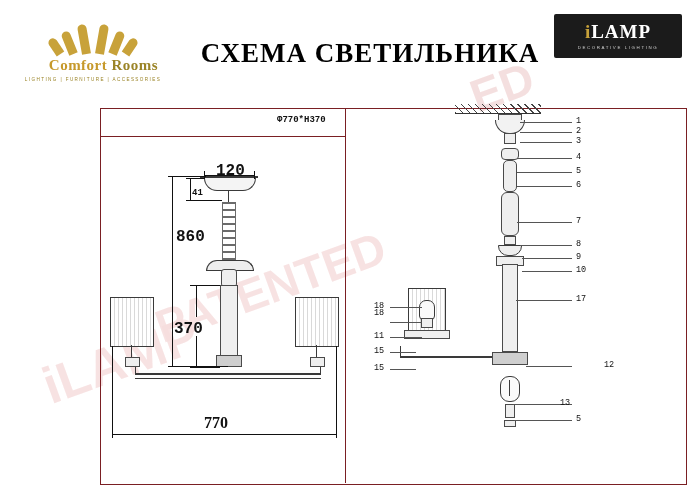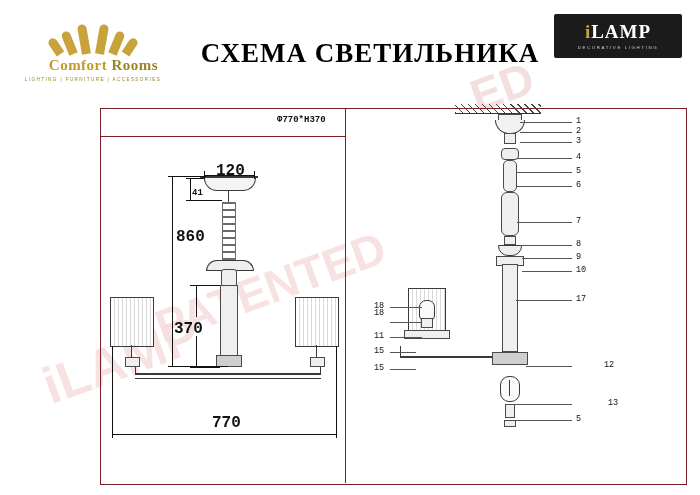--- a/index.html
+++ b/index.html
@@ -129,21 +129,21 @@
   <div class="ln vl" style="left:172px;top:246px;height:120px;background:#111;"></div>
   <div class="ln hl" style="left:168px;top:176px;width:38px;background:#111;"></div>
   <div class="ln hl" style="left:168px;top:366px;width:60px;background:#111;"></div>
 
   <div class="dim" style="left:174px;top:320px;text-align:center;">370</div>
   <div class="ln vl" style="left:196px;top:285px;height:32px;background:#111;"></div>
   <div class="ln vl" style="left:196px;top:336px;height:31px;background:#111;"></div>
   <div class="ln hl" style="left:190px;top:285px;width:30px;background:#111;"></div>
   <div class="ln hl" style="left:190px;top:367px;width:30px;background:#111;"></div>
 
-  <div class="dim" style="left:212px;top:414px;">770</div>
+  <div class="dim" style="left:204px;top:414px;font-family:Liberation Serif, serif;">770</div>
   <div class="ln hl" style="left:112px;top:434px;width:224px;background:#111;"></div>
   <div class="ln vl" style="left:112px;top:346px;height:92px;background:#111;"></div>
   <div class="ln vl" style="left:336px;top:346px;height:92px;background:#111;"></div>
 
   <div class="hatch" style="left:455px;top:104px;width:86px;height:9px;"></div>
   <div class="ln hl" style="left:455px;top:113px;width:86px;height:1px;background:#333;"></div>
 
   <div class="part" style="left:498px;top:114px;width:22px;height:6px;"></div>
   <div style="position:absolute;left:495px;top:120px;width:28px;height:13px;border:1px solid #3a3a3a;border-top:none;border-radius:0 0 16px 16px;background:#f2f2f2;"></div>
   <div class="part" style="left:504px;top:133px;width:10px;height:9px;"></div>
@@ -186,21 +186,21 @@
   <div class="num" style="left:576px;top:239px;">8</div>
   <div class="ln hl" style="left:522px;top:258px;width:50px;background:#555;"></div>
   <div class="num" style="left:576px;top:252px;">9</div>
   <div class="ln hl" style="left:522px;top:271px;width:50px;background:#555;"></div>
   <div class="num" style="left:576px;top:265px;">10</div>
   <div class="ln hl" style="left:516px;top:300px;width:56px;background:#555;"></div>
   <div class="num" style="left:576px;top:294px;">17</div>
   <div class="ln hl" style="left:526px;top:366px;width:46px;background:#555;"></div>
   <div class="num" style="left:576px;top:360px;margin-left:28px;">12</div>
   <div class="ln hl" style="left:513px;top:404px;width:59px;background:#555;"></div>
-  <div class="num" style="left:608px;top:398px;">13</div>
+  <div class="num" style="left:560px;top:398px;">13</div>
   <div class="ln hl" style="left:514px;top:420px;width:58px;background:#555;"></div>
   <div class="num" style="left:576px;top:414px;">5</div>
 
   <div class="num" style="left:374px;top:301px;">18</div>
   <div class="ln hl" style="left:390px;top:307px;width:32px;background:#555;"></div>
   <div class="num" style="left:374px;top:308px;">18</div>
   <div class="ln hl" style="left:390px;top:322px;width:32px;background:#555;"></div>
   <div class="num" style="left:374px;top:331px;">11</div>
   <div class="ln hl" style="left:390px;top:337px;width:32px;background:#555;"></div>
   <div class="num" style="left:374px;top:346px;">15</div>

